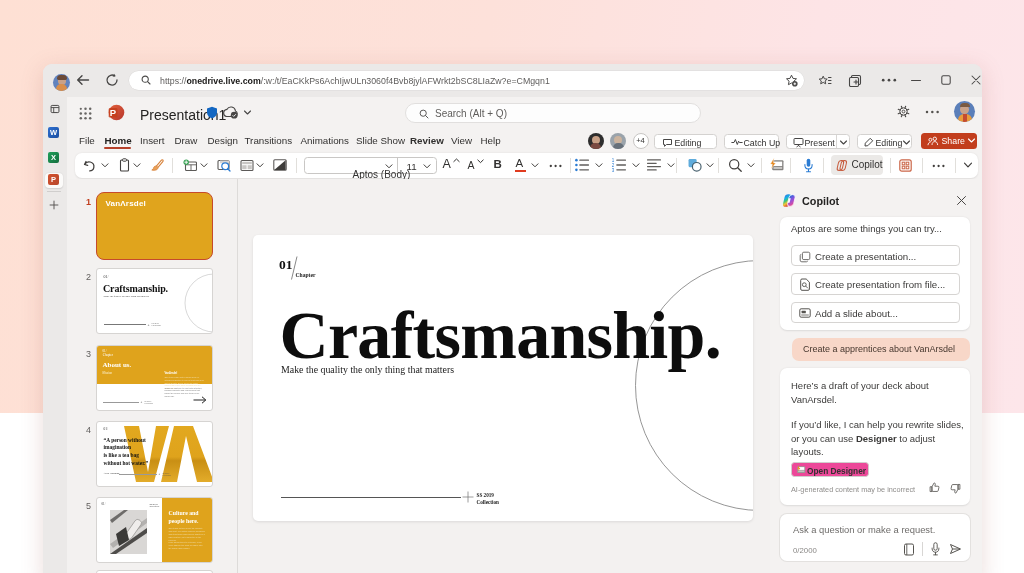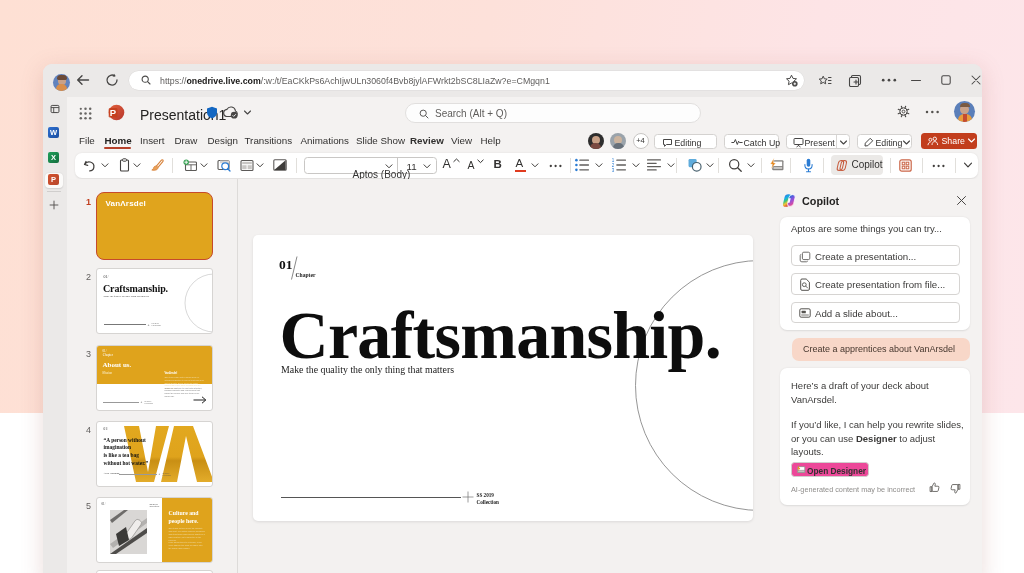--- a/index.html
+++ b/index.html
@@ -574,17 +574,34 @@
               <div class="abs" style="left:15px;top:3.2px;font-size:8.3px;color:#323130;font-weight:bold;">Open Designer</div>
             </div>
             <div class="abs" style="left:11px;top:117px;font-size:7.3px;color:#8f8d8b;">AI-generated content may be incorrect</div>
             <svg class="abs" style="left:149px;top:113.5px;" width="11" height="11" viewBox="0 0 12 12">
               <path d="M1.2 5.2 h2 v5.2 h-2 Z M3.2 9.8 V5.4 L5.4 1.2 a1.1 1.1 0 0 1 1.5 1.2 l-0.5 2.2 h3.3 a1.1 1.1 0 0 1 1.1 1.3 l-0.7 3.4 a1.3 1.3 0 0 1 -1.3 1 H4.4 a4 4 0 0 1 -1.2 -0.3 Z" stroke="#55534f" stroke-width="0.9" fill="none" stroke-linejoin="round"></path>
             </svg>
             <svg class="abs" style="left:170px;top:114.5px;transform:rotate(180deg);" width="11" height="11" viewBox="0 0 12 12">
               <path d="M1.2 5.2 h2 v5.2 h-2 Z M3.2 9.8 V5.4 L5.4 1.2 a1.1 1.1 0 0 1 1.5 1.2 l-0.5 2.2 h3.3 a1.1 1.1 0 0 1 1.1 1.3 l-0.7 3.4 a1.3 1.3 0 0 1 -1.3 1 H4.4 a4 4 0 0 1 -1.2 -0.3 Z" stroke="#55534f" stroke-width="0.9" fill="none" stroke-linejoin="round"></path>
             </svg>
           </div>
+          <div class="card" style="top:335px;height:47px;box-shadow:0 0 0 1px #e3e1df;">
+            <div class="abs" style="left:13px;top:10px;font-size:9.4px;color:#6e6c6a;">Ask a question or make a request.</div>
+            <div class="abs" style="left:13px;top:32px;font-size:7.8px;color:#8a8886;">0/2000</div>
+            <svg class="abs" style="left:123px;top:29px;" width="12" height="13" viewBox="0 0 12 13">
+              <rect x="1.5" y="1" width="9" height="11" rx="1.5" stroke="#55534f" stroke-width="1" fill="none"></rect>
+              <path d="M3.8 1 V12" stroke="#55534f" stroke-width="0.9"></path>
+            </svg>
+            <div class="abs" style="left:142px;top:28px;width:1px;height:14px;background:#d8d6d4;"></div>
+            <svg class="abs" style="left:151px;top:28px;" width="9" height="14" viewBox="0 0 9 15">
+              <rect x="2.7" y="0.8" width="3.6" height="8" rx="1.8" stroke="#55534f" stroke-width="1" fill="none"></rect>
+              <path d="M0.9 6.5 V7.3 C0.9 9.5 2.5 11 4.5 11 C6.5 11 8.1 9.5 8.1 7.3 V6.5" stroke="#55534f" stroke-width="1" fill="none" stroke-linecap="round"></path>
+              <path d="M4.5 11 V13.6 M2.5 13.8 H6.5" stroke="#55534f" stroke-width="1" stroke-linecap="round"></path>
+            </svg>
+            <svg class="abs" style="left:169px;top:29px;" width="13" height="12" viewBox="0 0 13 12">
+              <path d="M1.5 1.5 L11.5 6 L1.5 10.5 L3.5 6 Z M3.5 6 H11" stroke="#55534f" stroke-width="1" fill="none" stroke-linejoin="round"></path>
+            </svg>
+          </div>
         </div>
       </div>
     </div>
   </div>
 </div>
 
 </body></html>

